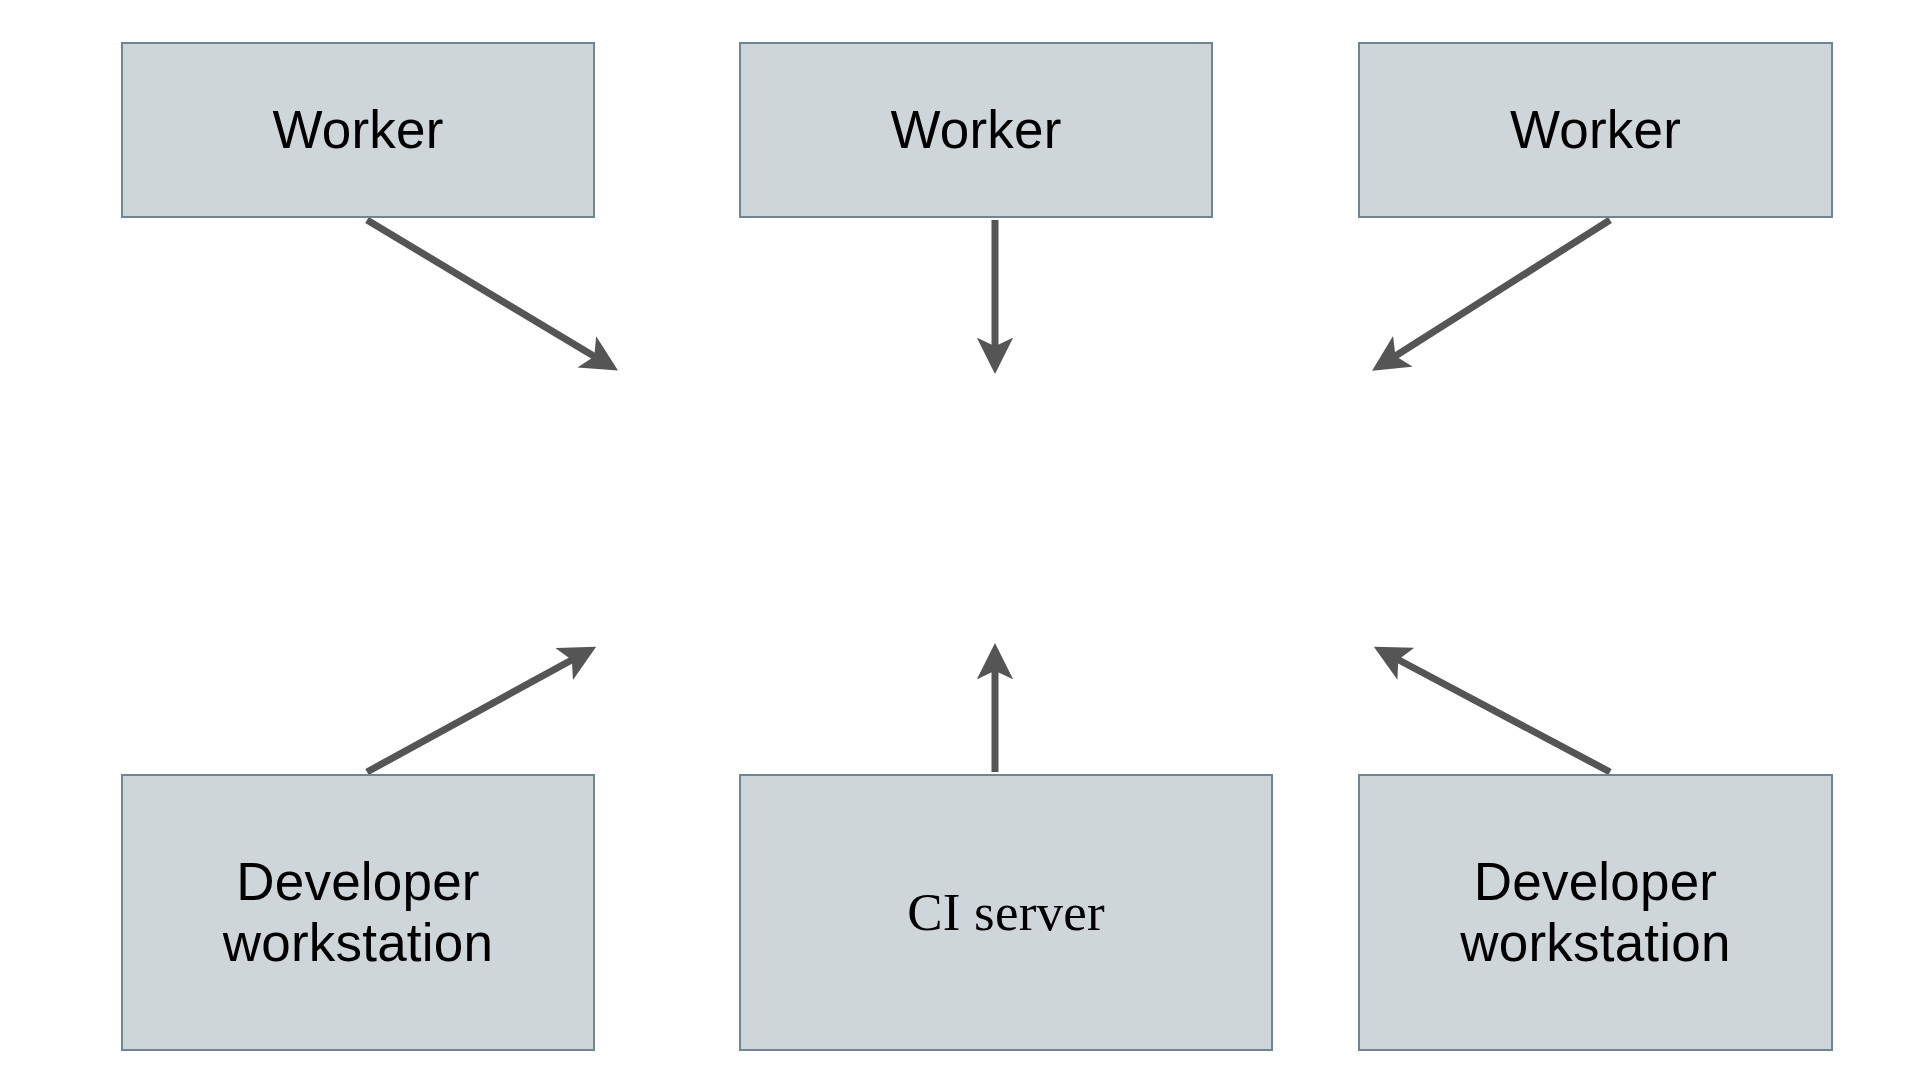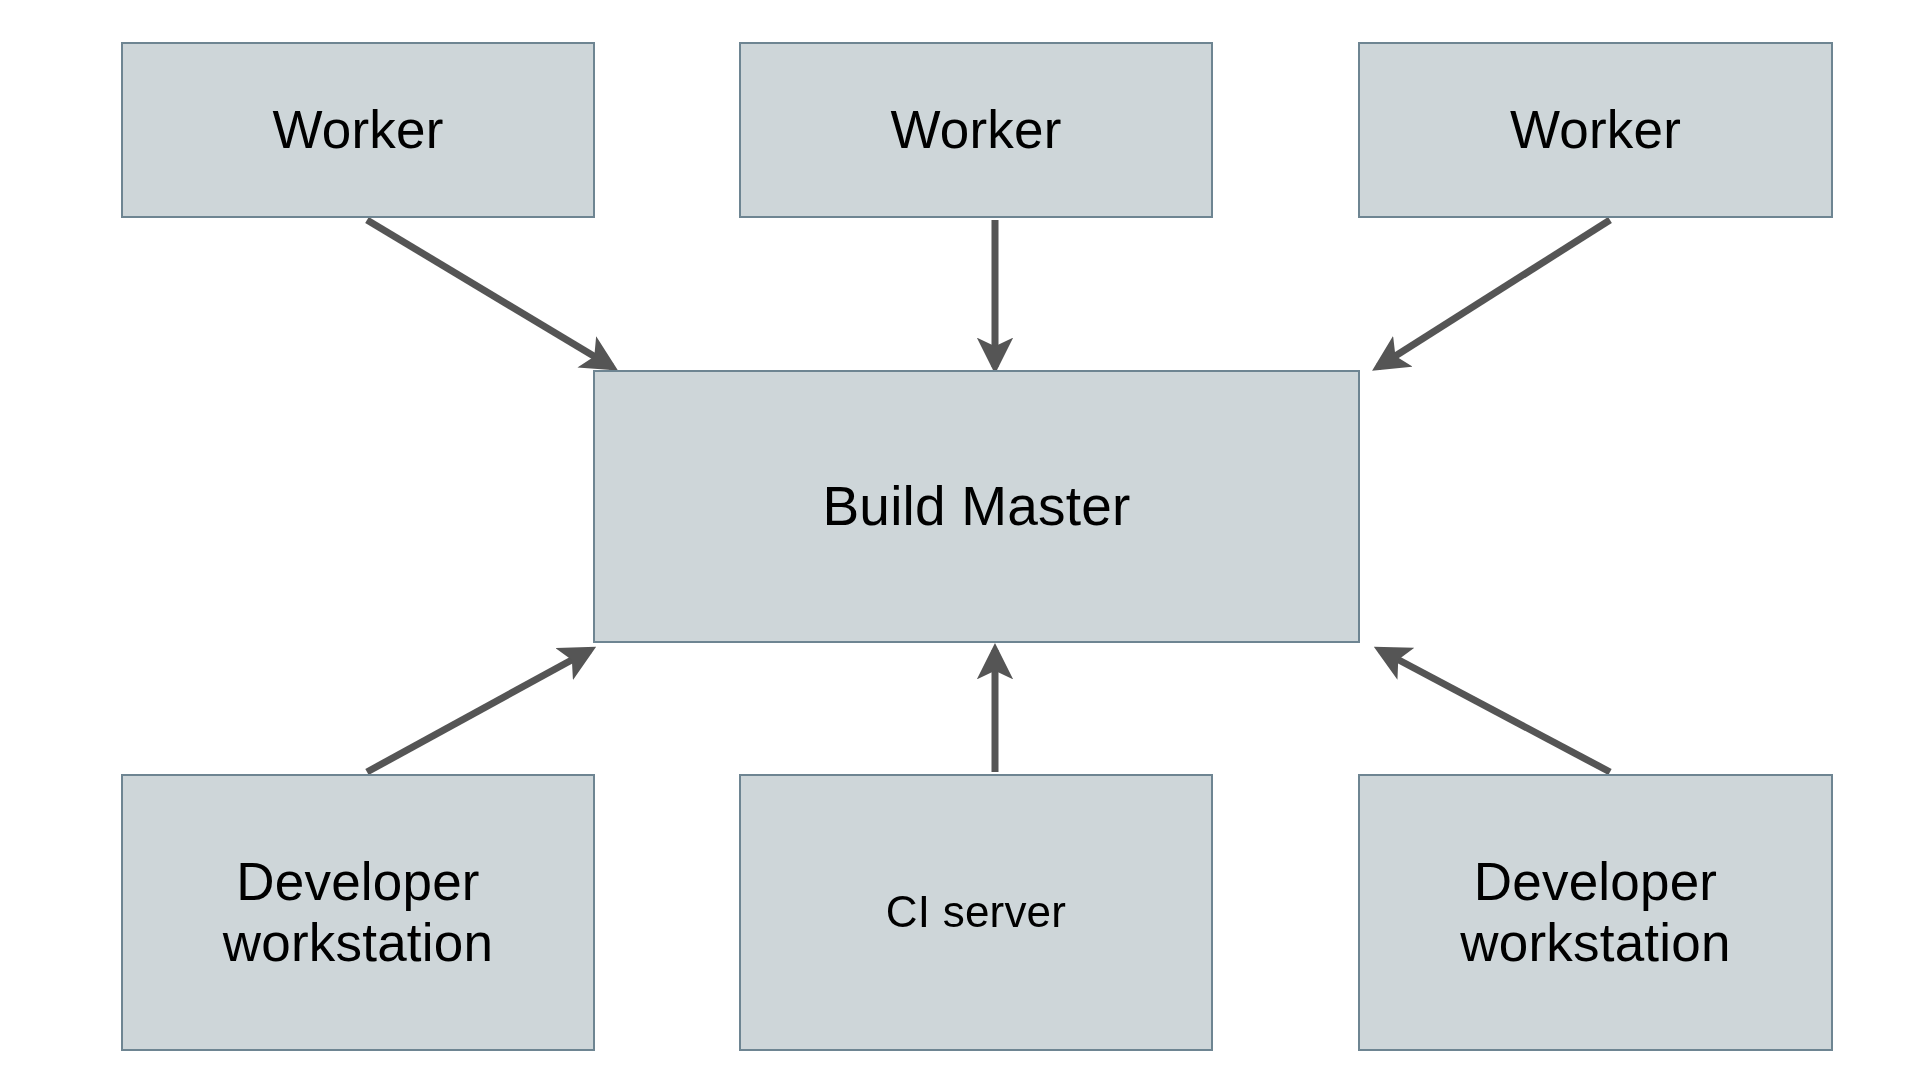--- a/index.html
+++ b/index.html
@@ -77,30 +77,27 @@
   </div>
 
   <div class="node size-worker" style="left: 739px; top: 42px; width: 474px; height: 176px; background: rgb(206, 214, 217); border-color: rgb(110, 133, 146); border-width: 2px; color: rgb(0, 0, 0); font-size: 53px;">
     <span class="node-label">Worker</span>
   </div>
 
   <div class="node size-worker" style="left: 1358px; top: 42px; width: 475px; height: 176px; background: rgb(206, 214, 217); border-color: rgb(110, 133, 146); border-width: 2px; color: rgb(0, 0, 0); font-size: 53px;">
     <span class="node-label">Worker</span>
   </div>
 
-  <div class="node size-master" style="left: 593px; top: 370px; width: 767px; height: 273px; background: rgb(206, 214, 217); border-color: rgb(110, 133, 146); border-width: 2px; color: rgb(0, 0, 0); font-size: 55px;">
-    <span class="node-label">Build Master</span>
-  </div>
 
   <div class="node size-endpoint" style="left: 121px; top: 774px; width: 474px; height: 277px; background: rgb(206, 214, 217); border-color: rgb(110, 133, 146); border-width: 2px; color: rgb(0, 0, 0); font-size: 53px;">
     <span class="node-label">Developer
 workstation</span>
   </div>
 
-  <div class="node size-endpoint" style="left: 739px; top: 774px; width: 474px; height: 277px; background: rgb(206, 214, 217); border-color: rgb(110, 133, 146); border-width: 2px; color: rgb(0, 0, 0); font-size: 44px;">
+  <div class="node size-endpoint" style="left: 739px; top: 774px; width: 534px; height: 277px; background: rgb(206, 214, 217); border-color: rgb(110, 133, 146); border-width: 2px; color: rgb(0, 0, 0); font-size: 53px; font-family: Liberation Serif, serif;">
     <span class="node-label">CI server</span>
   </div>
 
   <div class="node size-endpoint" style="left: 1358px; top: 774px; width: 475px; height: 277px; background: rgb(206, 214, 217); border-color: rgb(110, 133, 146); border-width: 2px; color: rgb(0, 0, 0); font-size: 53px;">
     <span class="node-label">Developer
 workstation</span>
   </div>
 
 </div>
 

